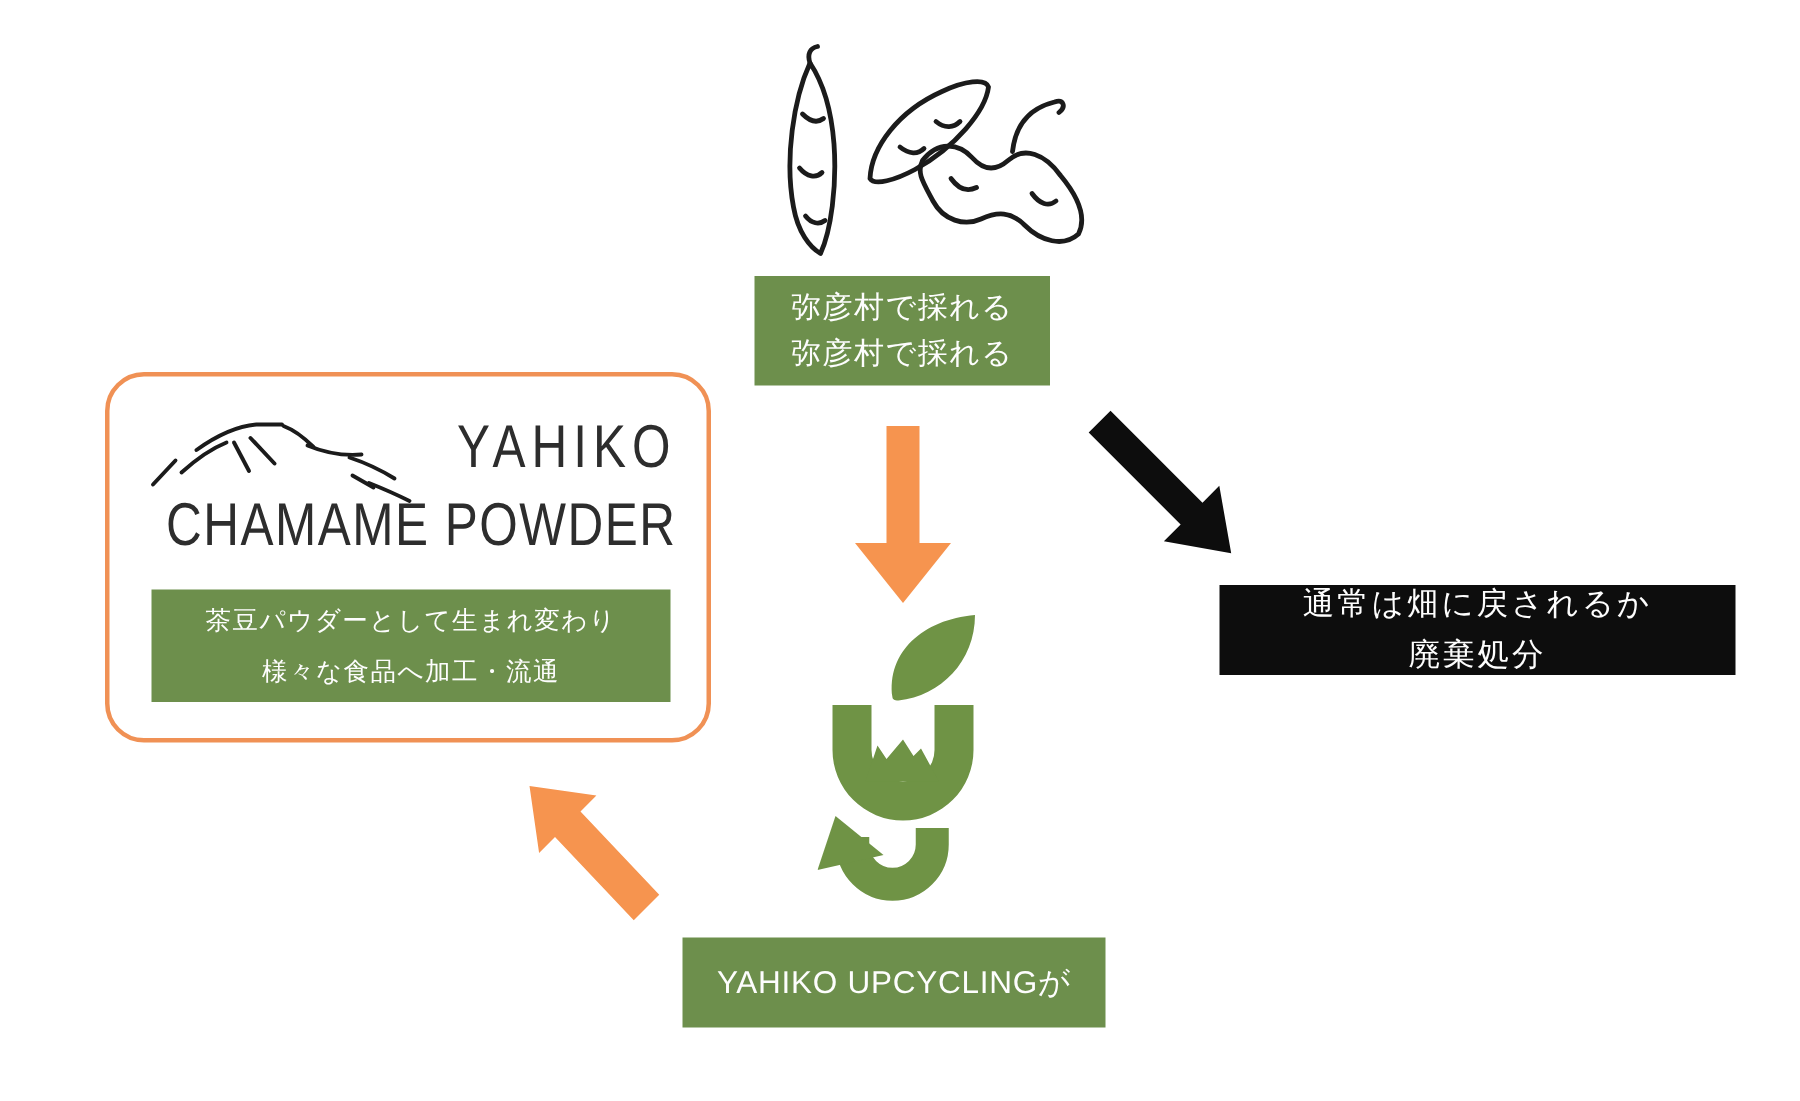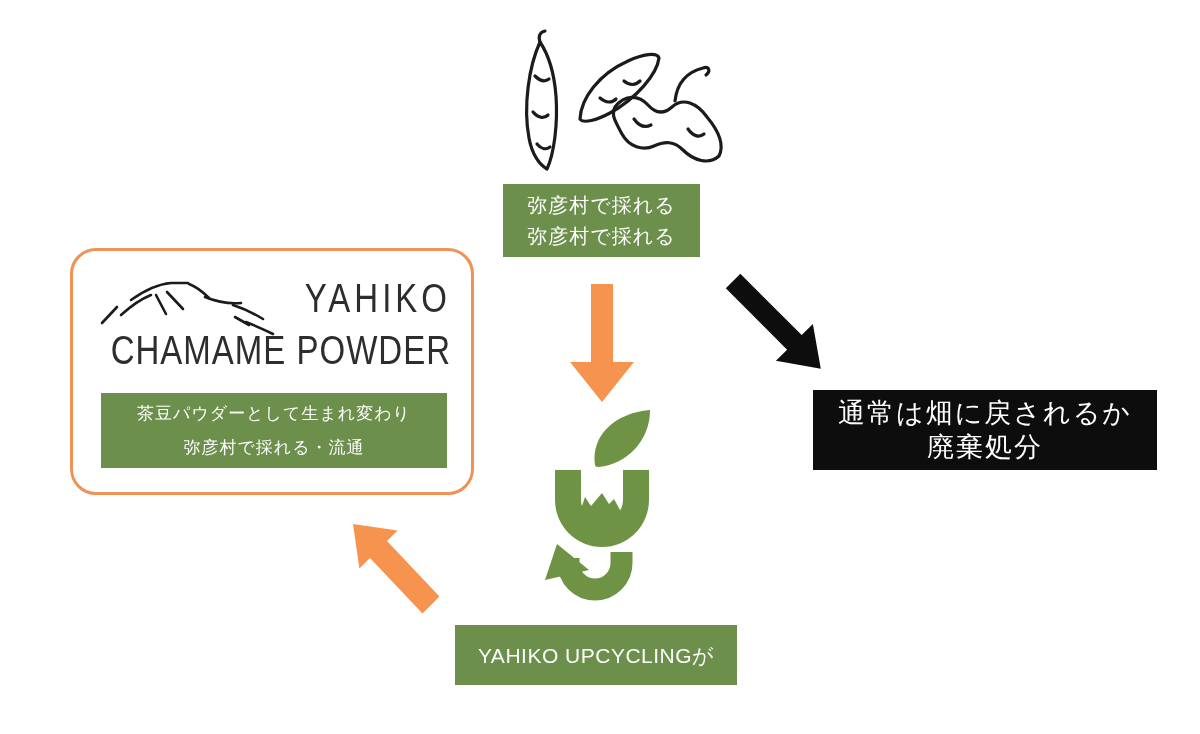--- a/index.html
+++ b/index.html
@@ -14,22 +14,22 @@
   .nodebox {
     position:absolute; display:flex; flex-direction:column;
     align-items:center; justify-content:center;
     color:#fdfdfd; text-align:center; box-sizing:border-box;
   }
   .nodebox.green { background:var(--box-green); }
   .nodebox.black { background:var(--box-black); }
 
   .source-box   { left:503px; top:184px; width:197px; height:73px;
                   font-size:20px; line-height:31px; letter-spacing:1px; }
-  .disposal-box { left:813px; top:390px; width:344px; height:80px;
-                  font-size:27px; line-height:34px; letter-spacing:2px; }
+  .disposal-box { left:813px; top:390px; width:344px; height:60px;
+                  font-size:21px; line-height:34px; letter-spacing:2px; }
   .upcycling-box{ left:455px; top:625px; width:282px; height:60px;
                   font-size:21px; line-height:33px; letter-spacing:.5px; }
 
   
   .card {
     position:absolute; left:38px; top:248px; width:404px; height:247px;
     border:3px solid var(--card-border-orange); border-radius:26px;
     box-sizing:border-box; background:#ffffff;margin-left:32px;
   }
   .brand-line {
@@ -124,17 +124,17 @@
         <path d="M112,24 C124,29 136,31 148,30"></path>
         <path d="M140,32 C152,36 162,41 170,46"></path>
         <path d="M142,44 L156,52"></path>
         <path d="M153,49 C163,53 172,57 180,61"></path>
       </g>
     </svg>
     <div class="brand-line brand-line1">YAHIKO</div>
     <div class="brand-line brand-line2">CHAMAME POWDER</div>
     <div class="caption-box">
       <span>茶豆パウダーとして生まれ変わり</span>
-      <span>弥彦村で採れる・流通</span>
+      <span>様々な食品へ加工・流通</span>
     </div>
   </div>
 
 </div>
 
 </body></html>

